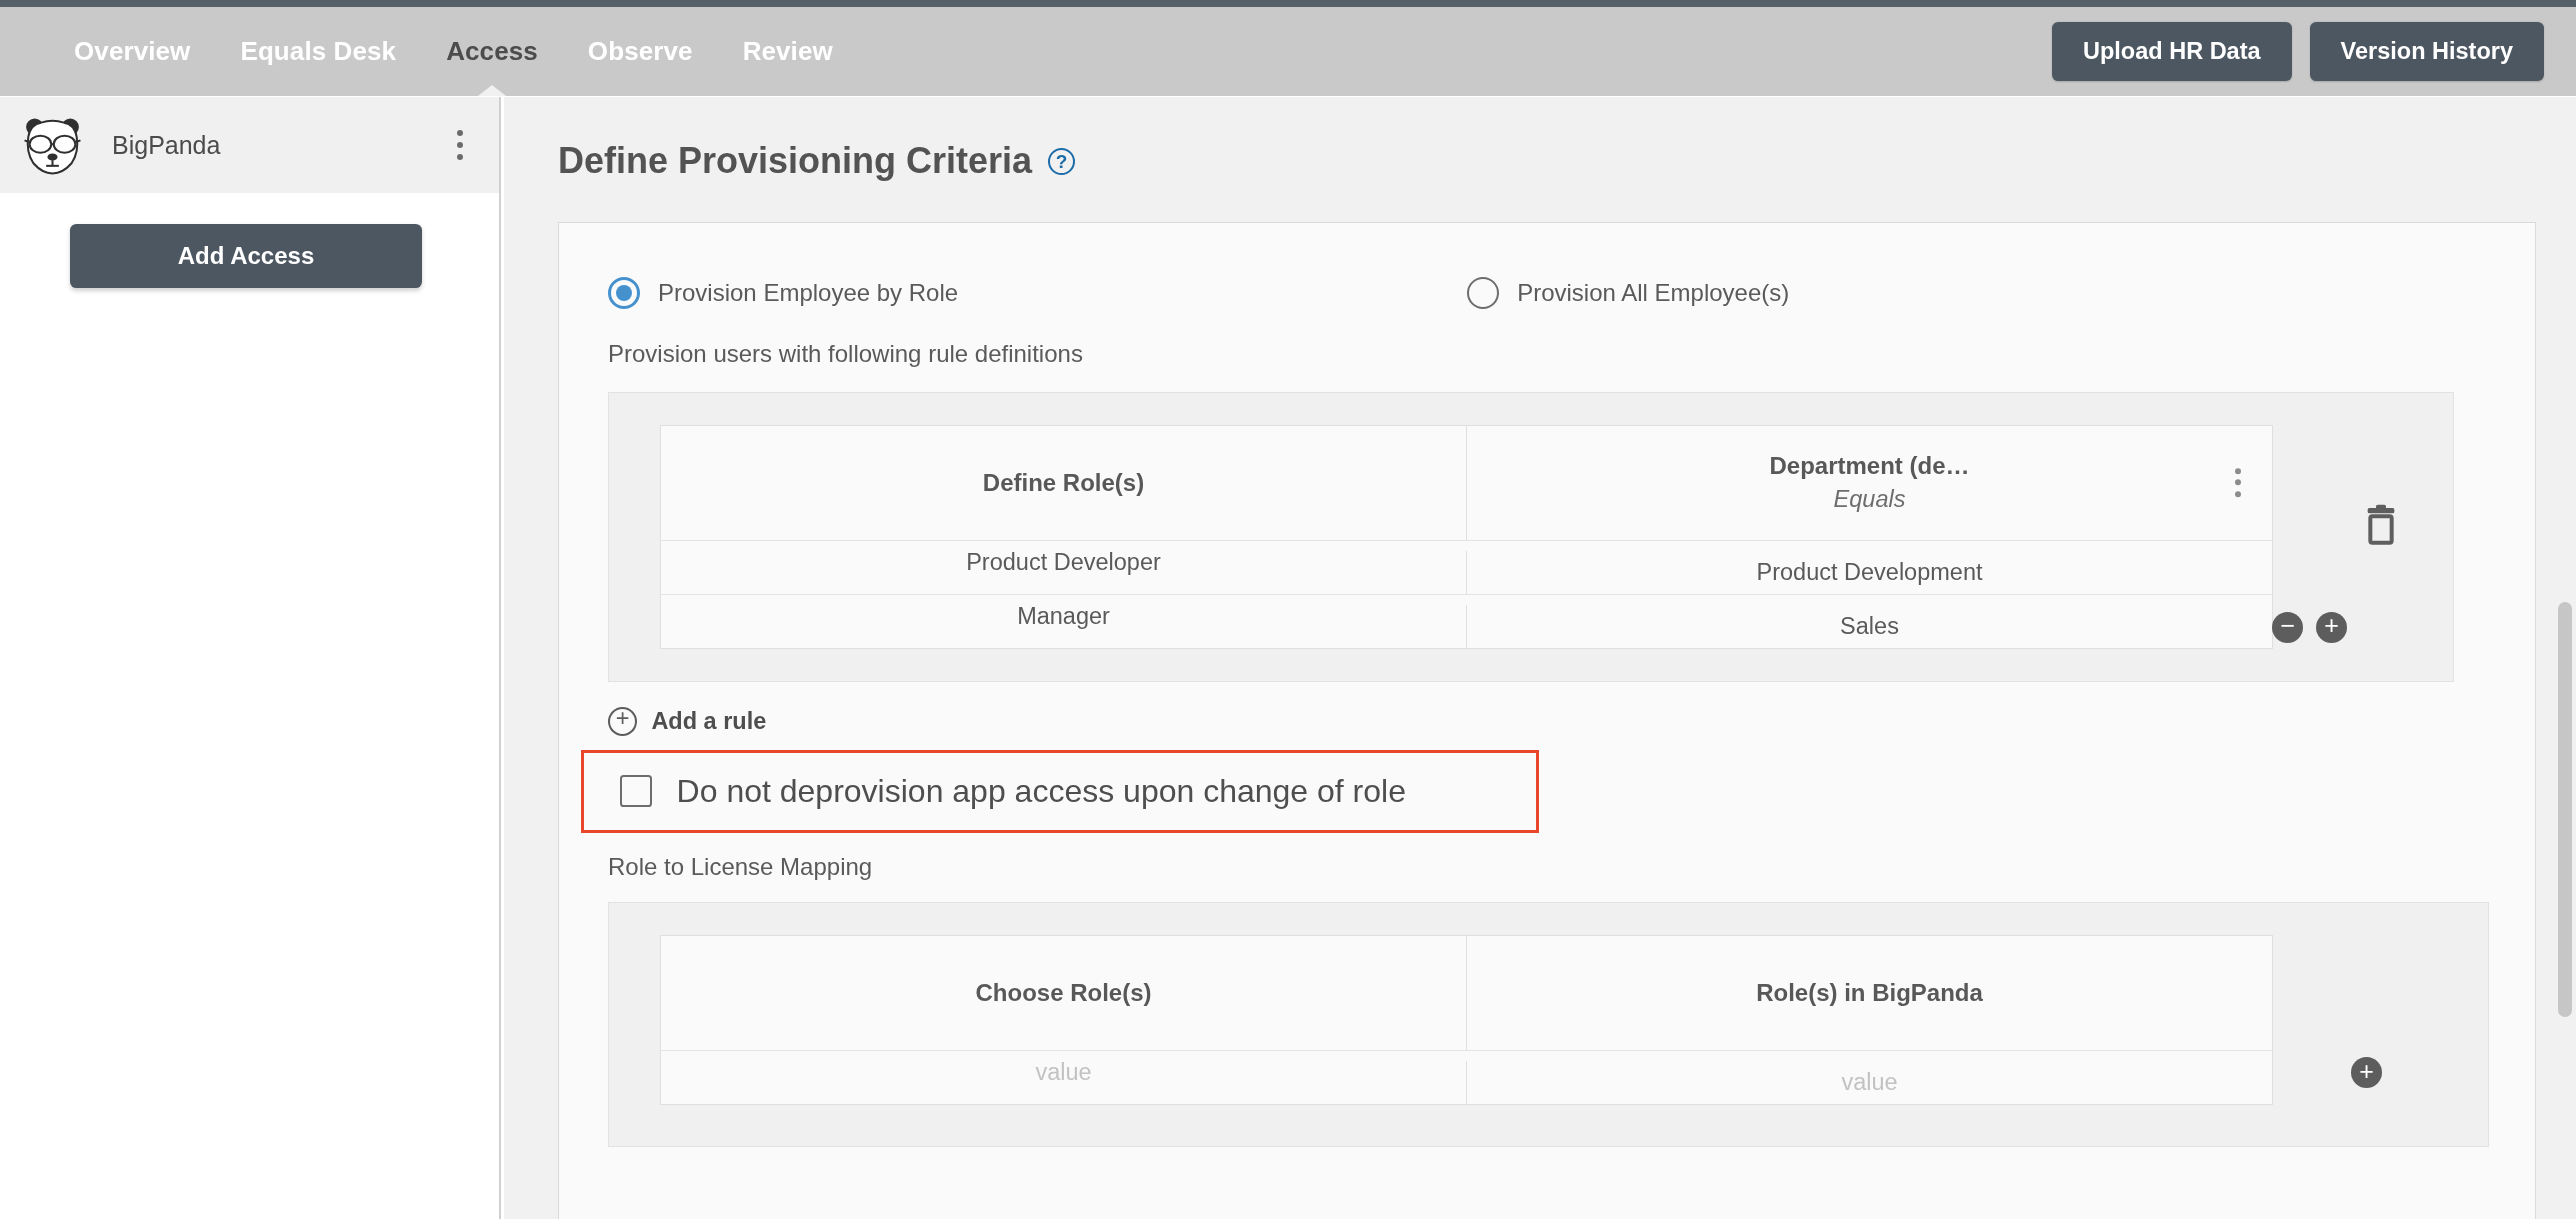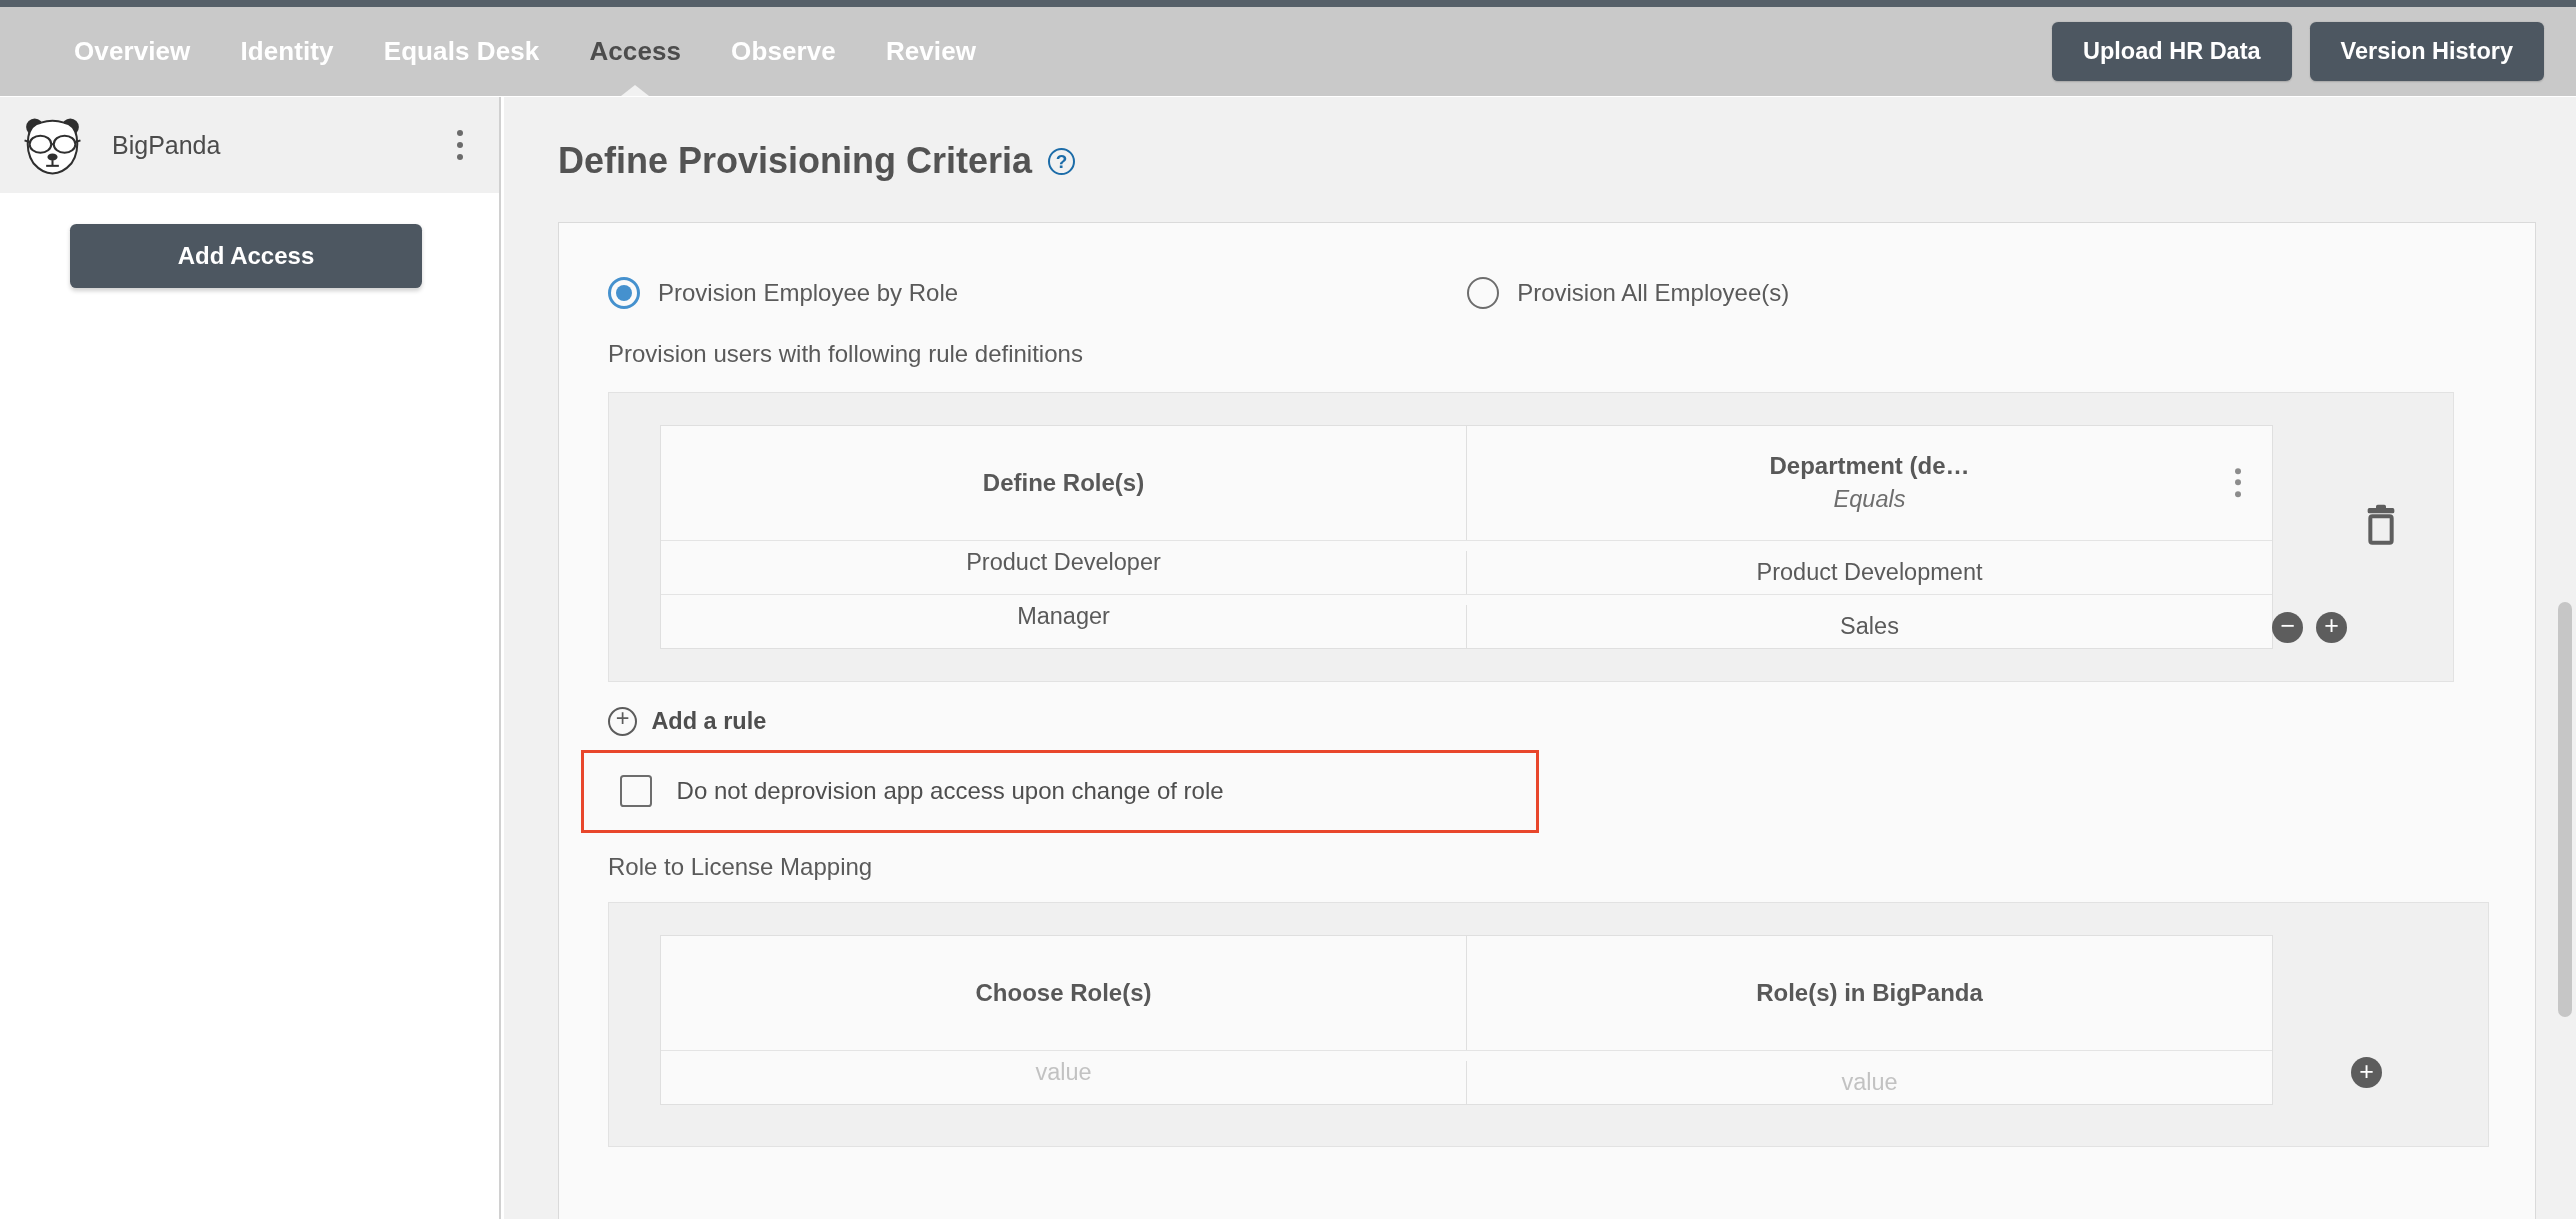--- a/index.html
+++ b/index.html
@@ -253,21 +253,21 @@
     border: 3.6px solid #e8462b;
     background: #fafafa;
     display: flex; align-items: center;
     padding-left: 36px;
   }
   .chk {
     width: 32px; height: 32px;
     border: 2.7px solid #6d6d6d; border-radius: 3.6px;
     background: #fafafa; flex: 0 0 auto; cursor: pointer;
   }
-  .chk-label { margin-left: 25px; font-size: 24px; color: #4e4e4e; }
+  .chk-label { margin-left: 25px; font-size: 32px; color: #4e4e4e; }
 
   .map-title {
     margin: 20px 0 0 49px;
     font-size: 24px; color: #5a5a5a;
   }
 
   .map-block {
     position: relative;
     margin: 21.6px 0 0 49px;
     width: 1881px;
@@ -296,23 +296,20 @@
 </style>
 </head>
 <body>
 
 <div class="topbar-thin"></div>
 
 <div class="navbar">
   <div class="nav-tabs">
     <div class="nav-tab">
         <span>Overview</span>
-      </div>
-    <div class="nav-tab">
-        <span>Identity</span>
       </div>
     <div class="nav-tab">
         <span>Equals Desk</span>
       </div>
     <div class="nav-tab active">
         <span>Access</span>
       </div>
     <div class="nav-tab">
         <span>Observe</span>
       </div>

